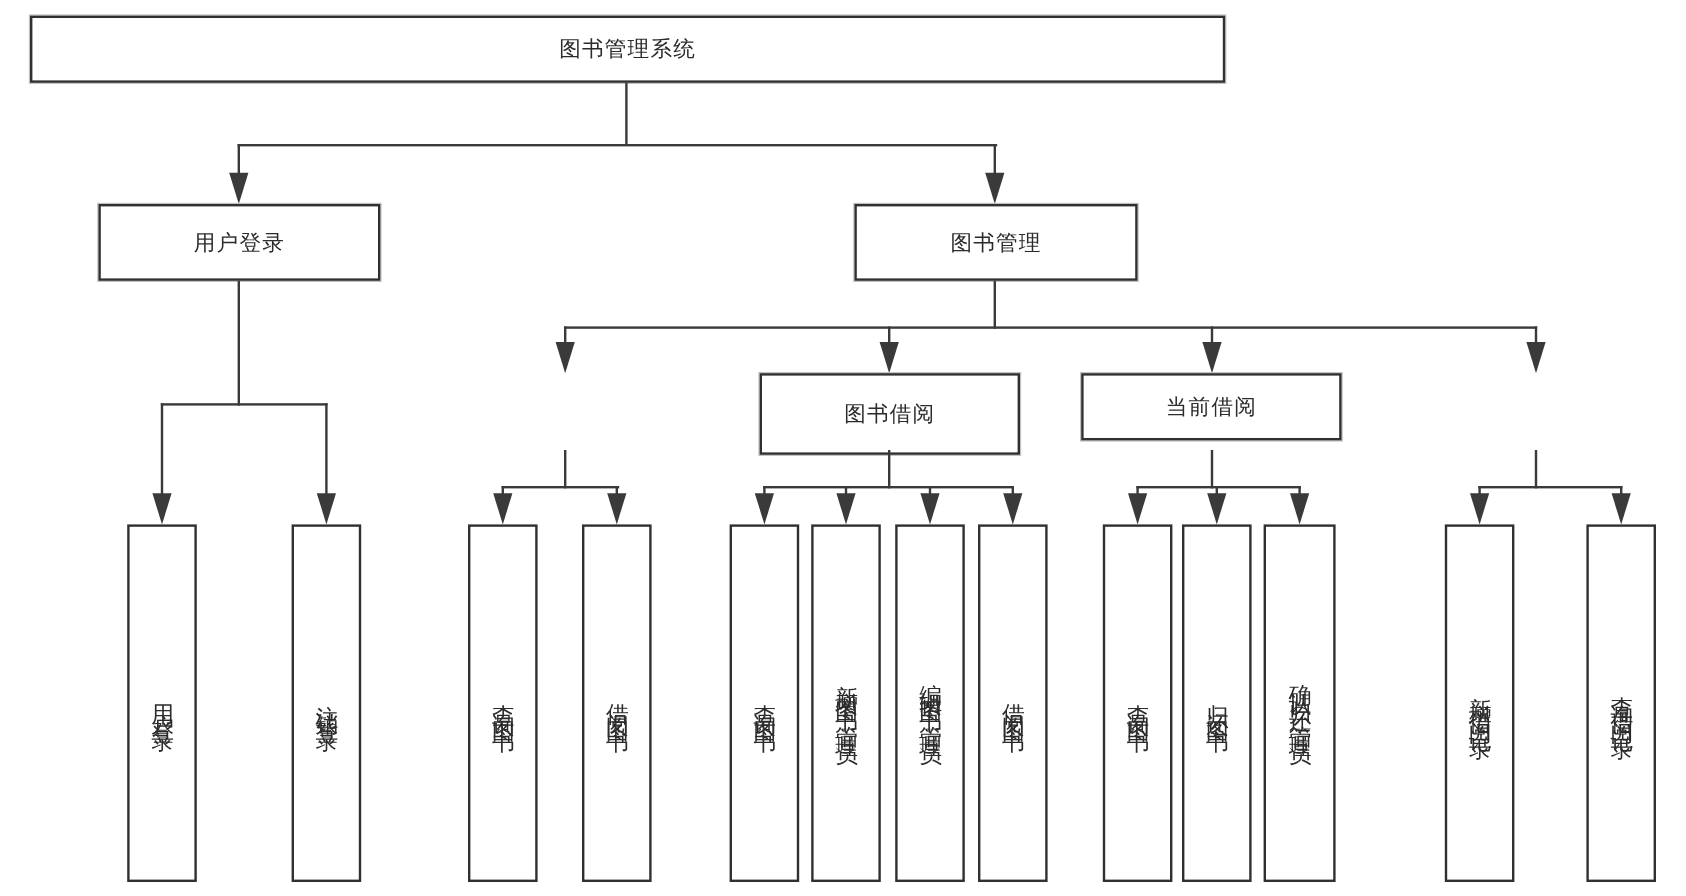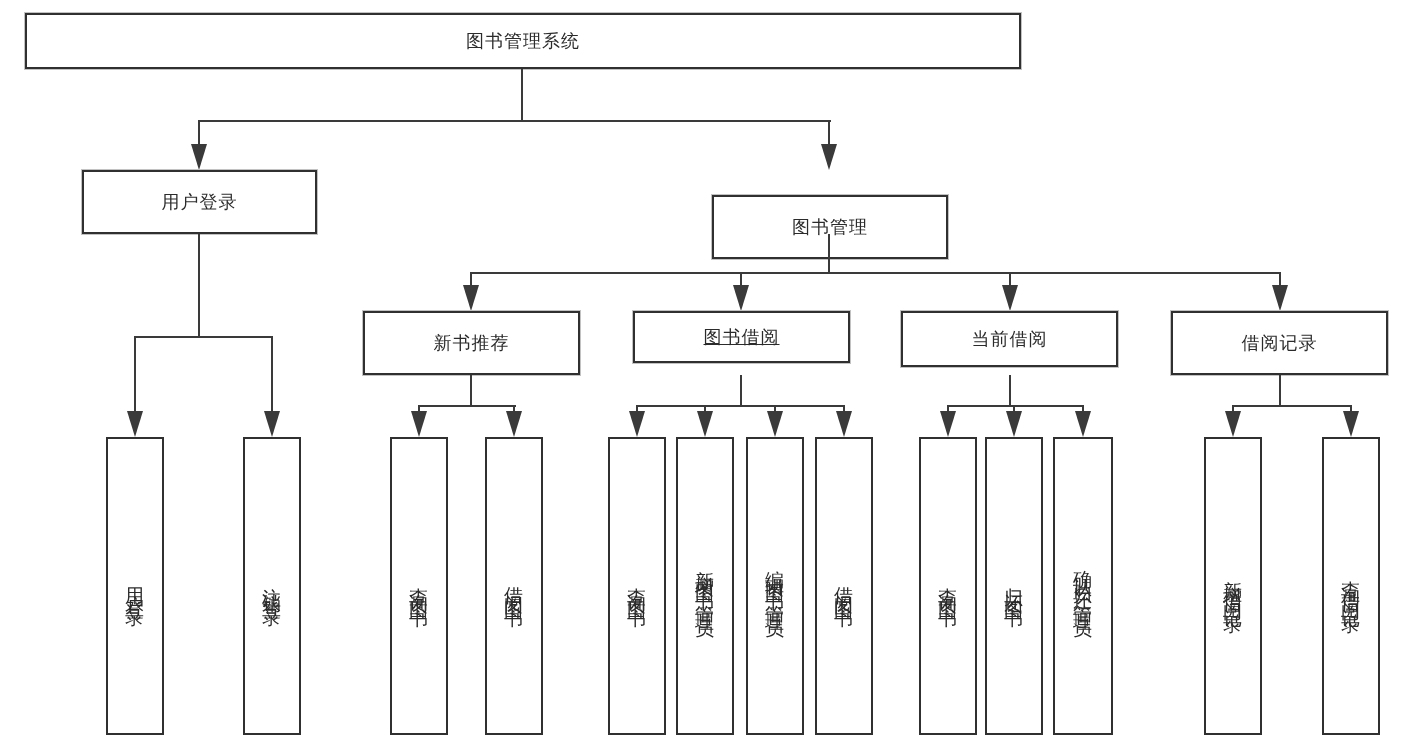--- a/index.html
+++ b/index.html
@@ -64,44 +64,42 @@
   <div class="box hbox" style="left:25px;top:13px;width:996px;height:56px;">图书管理系统</div>
 
   <div class="vline" style="left:521px;top:69px;height:52px;"></div>
   <div class="hline" style="left:198px;top:120px;width:633px;"></div>
   <div class="vline" style="left:198px;top:120px;height:30px;"></div>
   <div class="arrow" style="left:191px;top:144px;"></div>
   <div class="vline" style="left:828px;top:120px;height:30px;"></div>
   <div class="arrow" style="left:821px;top:144px;"></div>
 
   <div class="box hbox" style="left:82px;top:170px;width:235px;height:64px;">用户登录</div>
-  <div class="box hbox" style="left:712px;top:170px;width:236px;height:64px;margin-top:25px;">图书管理</div>
+  <div class="box hbox" style="left:712px;top:170px;width:236px;height:64px;">图书管理</div>
 
   <div class="vline" style="left:198px;top:234px;height:104px;"></div>
   <div class="hline" style="left:134px;top:336px;width:139px;"></div>
   <div class="vline" style="left:134px;top:336px;height:79px;"></div>
   <div class="arrow" style="left:127px;top:411px;"></div>
   <div class="vline" style="left:271px;top:336px;height:79px;"></div>
   <div class="arrow" style="left:264px;top:411px;"></div>
 
   <div class="vline" style="left:828px;top:234px;height:40px;"></div>
   <div class="hline" style="left:470px;top:272px;width:811px;"></div>
   <div class="vline" style="left:470px;top:272px;height:16px;"></div>
   <div class="arrow" style="left:463px;top:285px;"></div>
   <div class="vline" style="left:740px;top:272px;height:16px;"></div>
   <div class="arrow" style="left:733px;top:285px;"></div>
   <div class="vline" style="left:1009px;top:272px;height:16px;"></div>
   <div class="arrow" style="left:1002px;top:285px;"></div>
   <div class="vline" style="left:1279px;top:272px;height:16px;"></div>
   <div class="arrow" style="left:1272px;top:285px;"></div>
 
-  <div class="box hbox" style="left:363px;top:311px;width:217px;height:64px;">新书推荐</div>
-  <div class="box hbox" style="left:633px;top:311px;width:217px;height:52px;text-decoration:underline;">图书借阅</div>
+  <div class="box hbox" style="left:633px;top:311px;width:217px;height:68px;">图书借阅</div>
   <div class="box hbox" style="left:901px;top:311px;width:217px;height:56px;">当前借阅</div>
-  <div class="box hbox" style="left:1171px;top:311px;width:217px;height:64px;">借阅记录</div>
 
   <div class="vline" style="left:470px;top:375px;height:32px;"></div>
   <div class="hline" style="left:418px;top:405px;width:98px;"></div>
   <div class="vline" style="left:418px;top:405px;height:8px;"></div>
   <div class="arrow" style="left:411px;top:411px;"></div>
   <div class="vline" style="left:513px;top:405px;height:8px;"></div>
   <div class="arrow" style="left:506px;top:411px;"></div>
 
   <div class="vline" style="left:740px;top:375px;height:32px;"></div>
   <div class="hline" style="left:636px;top:405px;width:209px;"></div>

